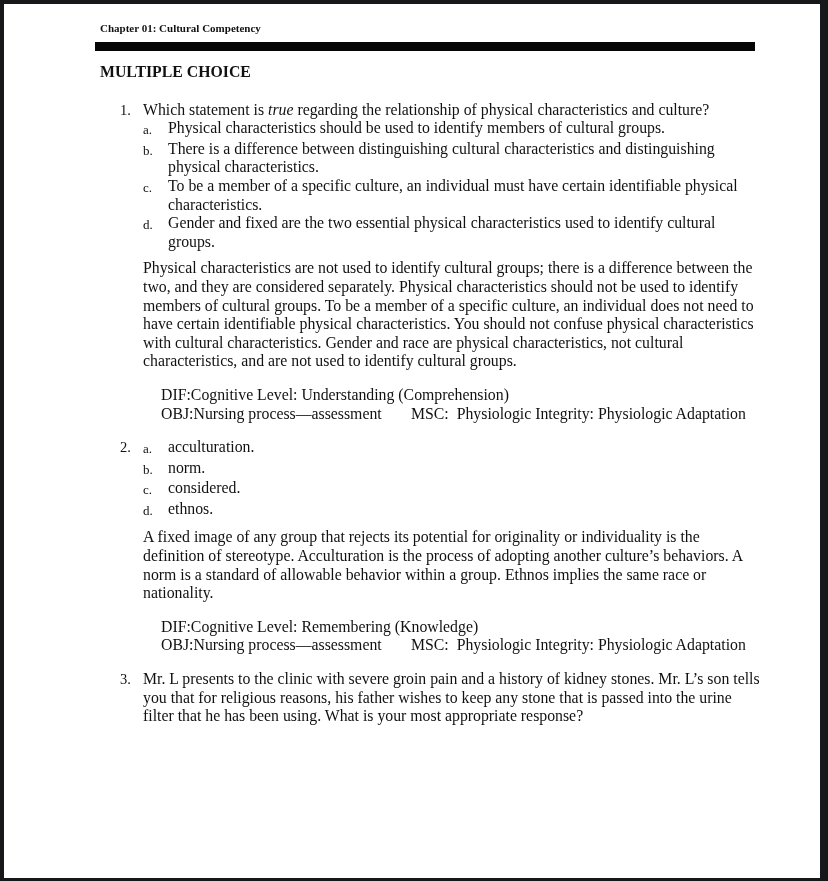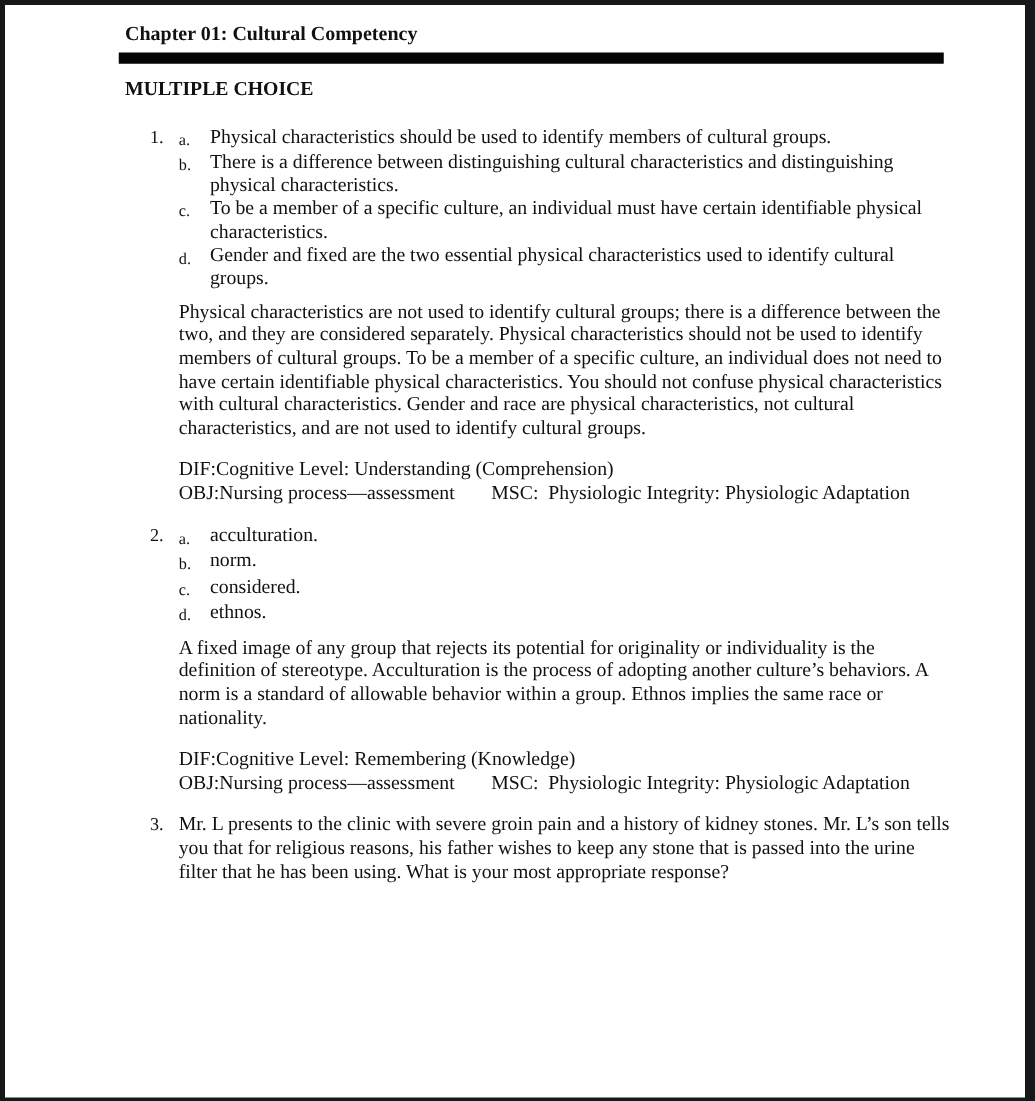--- a/index.html
+++ b/index.html
@@ -21,21 +21,21 @@
   }
   .content {
     box-sizing: border-box;
     padding: 13px 60px 0 96px;
     font-family: "Liberation Serif", serif;
     font-size: 15.8px;
     line-height: 18.6px;
     color: #111111;
   }
   
-  .doc-header { font-weight: bold; font-size: 16px; line-height: 22px; }
+  .doc-header { font-weight: bold; font-size: 11px; line-height: 22px; }
   .header-rule {
     height: 9px;
     background: #050505;
     margin-top: 3px;
     margin-left: -5px;
     width: 660px;
   }
   .section-title {
     font-weight: bold;
     margin-top: 12px;
@@ -56,41 +56,42 @@
   .option { display: flex; }
   .opt-letter {
     width: 25px;
     flex: 0 0 25px;
     font-size: 13px;
     padding-top: 2px;
   }
   .opt-text { flex: 1; }
   .ans-block { margin-top: 8px; }
   .ans-line { padding-left: 4px; }
-  .meta { margin-top: 15px; }
+  .meta { margin-top: 15px; margin-left: 18px; }
   .meta-line { white-space: pre-wrap; }
   .obj-col { display: inline-block; width: 250px; white-space: pre-wrap; }
   em { font-style: italic; }
 </style>
 </head>
 <body>
 
 <div class="page">
   <div class="content">
 
     <div class="doc-header">
       <div>Chapter 01: Cultural Competency</div>
     </div>
     <div class="header-rule"></div>
 
     <div class="section-title">MULTIPLE CHOICE</div>
 
     <div class="question">
       <div class="q-num">1.</div>
       <div class="q-body">
+        <div class="q-stem"><span>Which statement is </span><em>true</em><span> regarding the relationship of physical characteristics and culture?</span></div>
         <div class="option">
           <div class="opt-letter">a.</div>
           <div class="opt-text">Physical characteristics should be used to identify members of cultural groups.</div>
         </div>
         <div class="option">
           <div class="opt-letter">b.</div>
           <div class="opt-text">There is a difference between distinguishing cultural characteristics and distinguishing physical characteristics.</div>
         </div>
         <div class="option">
           <div class="opt-letter">c.</div>

